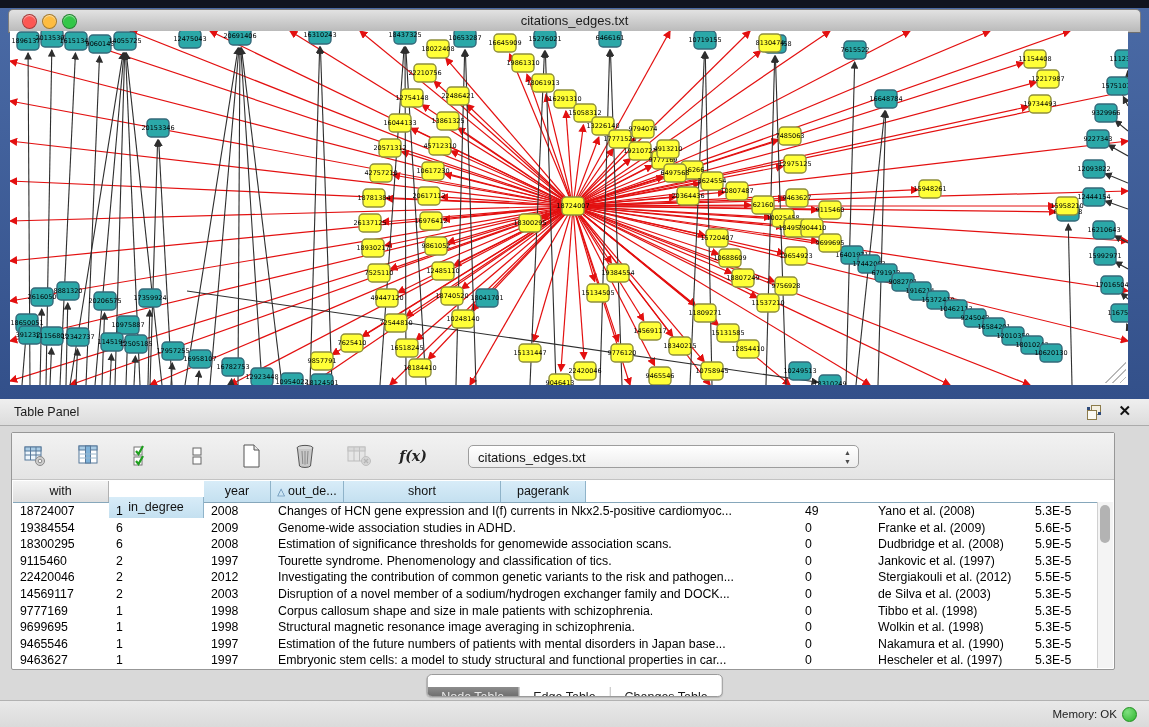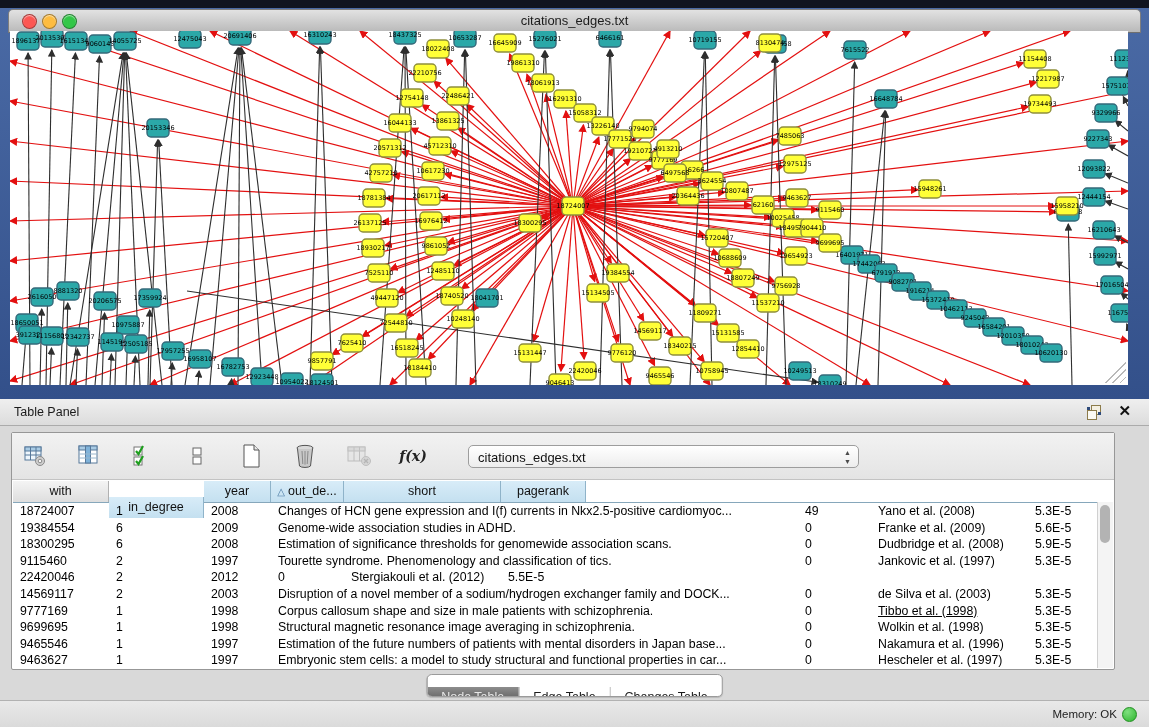--- a/index.html
+++ b/index.html
@@ -956,58 +956,59 @@
             <div class="td" style="width: 67px;">1997</div>
             <div class="td" style="flex: 1 1 0%;">Tourette syndrome. Phenomenology and classification of tics.</div>
             <div class="td" style="width: 73px;">0</div>
             <div class="td" style="width: 157px;">Jankovic et al. (1997)</div>
             <div class="td" style="width: 85px;">5.3E-5</div>
           </div>
           <div class="tr">
             <div class="td" style="width: 96px;">22420046</div>
             <div class="td" style="width: 95px;">2</div>
             <div class="td" style="width: 67px;">2012</div>
+            <div class="td" style="flex: 1 1 0%;">Investigating the contribution of common genetic variants to the risk and pathogen...</div>
             <div class="td" style="width: 73px;">0</div>
             <div class="td" style="width: 157px;">Stergiakouli et al. (2012)</div>
             <div class="td" style="width: 85px;">5.5E-5</div>
           </div>
           <div class="tr">
             <div class="td" style="width: 96px;">14569117</div>
             <div class="td" style="width: 95px;">2</div>
             <div class="td" style="width: 67px;">2003</div>
             <div class="td" style="flex: 1 1 0%;">Disruption of a novel member of a sodium/hydrogen exchanger family and DOCK...</div>
             <div class="td" style="width: 73px;">0</div>
             <div class="td" style="width: 157px;">de Silva et al. (2003)</div>
             <div class="td" style="width: 85px;">5.3E-5</div>
           </div>
           <div class="tr">
             <div class="td" style="width: 96px;">9777169</div>
             <div class="td" style="width: 95px;">1</div>
             <div class="td" style="width: 67px;">1998</div>
             <div class="td" style="flex: 1 1 0%;">Corpus callosum shape and size in male patients with schizophrenia.</div>
             <div class="td" style="width: 73px;">0</div>
-            <div class="td" style="width: 157px; text-decoration: underline;">Tibbo et al. (1998)</div>
+            <div class="td" style="width: 157px;">Tibbo et al. (1998)</div>
             <div class="td" style="width: 85px;">5.3E-5</div>
           </div>
           <div class="tr">
             <div class="td" style="width: 96px;">9699695</div>
             <div class="td" style="width: 95px;">1</div>
             <div class="td" style="width: 67px;">1998</div>
             <div class="td" style="flex: 1 1 0%;">Structural magnetic resonance image averaging in schizophrenia.</div>
             <div class="td" style="width: 73px;">0</div>
             <div class="td" style="width: 157px;">Wolkin et al. (1998)</div>
             <div class="td" style="width: 85px;">5.3E-5</div>
           </div>
           <div class="tr">
             <div class="td" style="width: 96px;">9465546</div>
             <div class="td" style="width: 95px;">1</div>
             <div class="td" style="width: 67px;">1997</div>
             <div class="td" style="flex: 1 1 0%;">Estimation of the future numbers of patients with mental disorders in Japan base...</div>
             <div class="td" style="width: 73px;">0</div>
-            <div class="td" style="width: 157px;">Nakamura et al. (1996)</div>
+            <div class="td" style="width: 157px;">Nakamura et al. (1990)</div>
             <div class="td" style="width: 85px;">5.3E-5</div>
           </div>
           <div class="tr">
             <div class="td" style="width: 96px;">9463627</div>
             <div class="td" style="width: 95px;">1</div>
             <div class="td" style="width: 67px;">1997</div>
             <div class="td" style="flex: 1 1 0%;">Embryonic stem cells: a model to study structural and functional properties in car...</div>
             <div class="td" style="width: 73px;">0</div>
             <div class="td" style="width: 157px;">Hescheler et al. (1997)</div>
             <div class="td" style="width: 85px;">5.3E-5</div>

